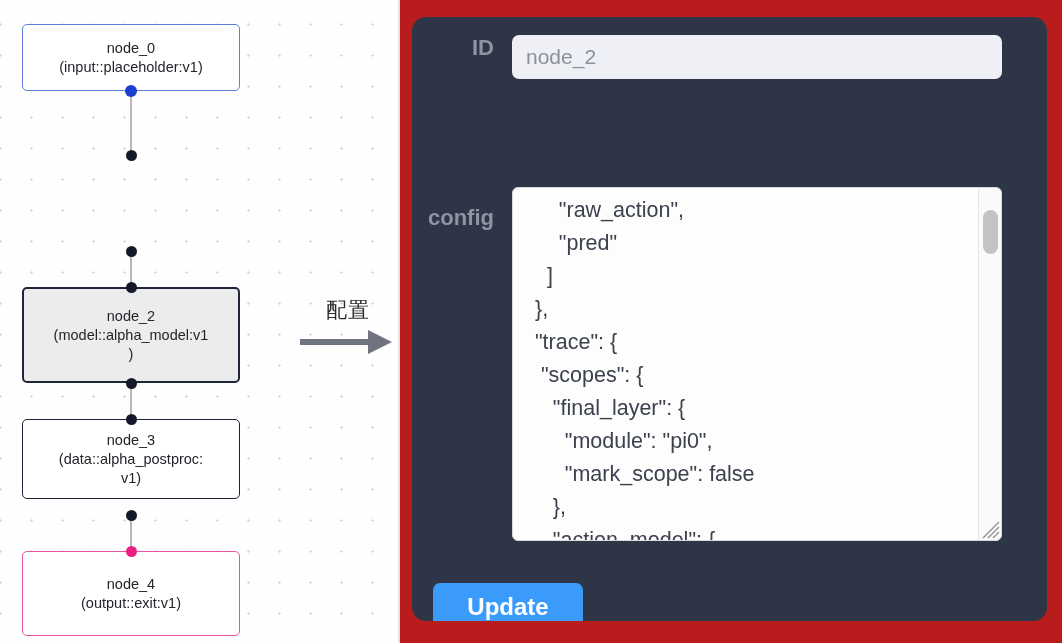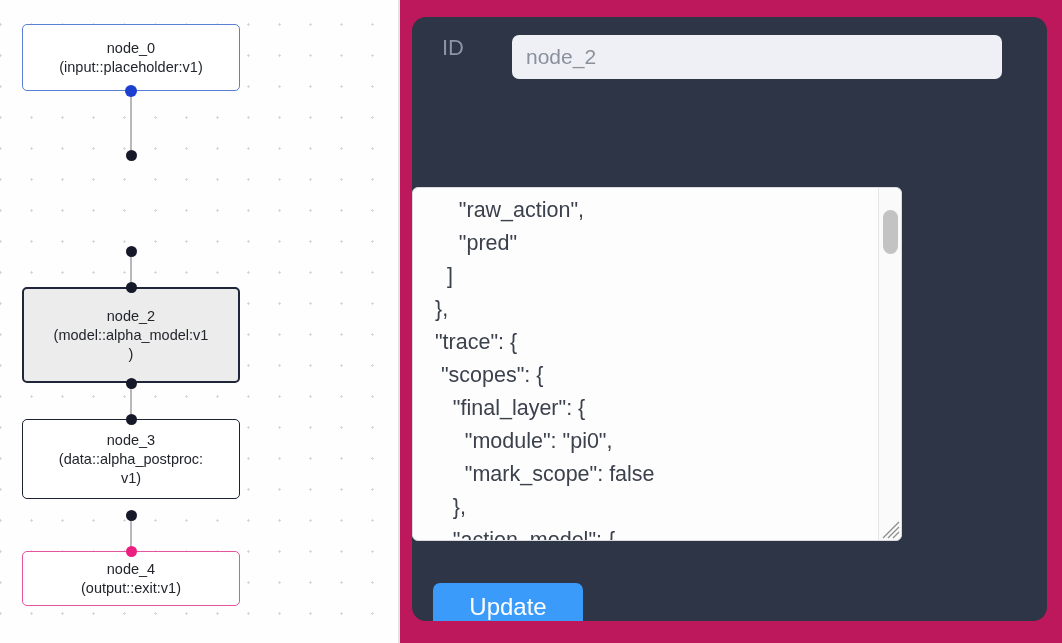--- a/index.html
+++ b/index.html
@@ -8,21 +8,21 @@
     background: #ffffff;
   }
   body {
     font-family: "Liberation Sans", "DejaVu Sans", sans-serif;
   }
   #screen {
     position: relative;
     width: 1062px;
     height: 643px;
     overflow: hidden;
-    background: #be185d;
+    background: #b91c1c;
   }
 
   
   #graph-canvas {
     position: absolute;
     left: 0; top: 0;
     width: 398px;
     height: 643px;
     background-color: #fefefe;
     background-image: radial-gradient(circle, #d9d9dd 1.1px, transparent 1.2px);
@@ -63,21 +63,21 @@
     border: 2px solid #20263a;
   }
   .gnode.terminal {
     border: 1.6px solid #e5559b;
   }
 
   #node-0 { top: 24px;  height: 67px; }
   #node-1 { top: 155px; height: 96px; }
   #node-2 { top: 287px; height: 96px; }
   #node-3 { top: 419px; height: 80px; }
-  #node-4 { top: 551px; height: 55px; }
+  #node-4 { top: 551px; height: 85px; }
 
   .edge-line {
     position: absolute;
     left: 130px;
     width: 2px;
     background: #b9b9bd;
   }
   .port {
     position: absolute;
     width: 11px; height: 11px;
@@ -122,28 +122,28 @@
   }
   .field-row {
     position: absolute;
     left: 0;
     width: 100%;
     display: flex;
     align-items: flex-start;
   }
   .field-label {
     width: 100px;
-    text-align: center;
+    text-align: right;
     color: #8d94a3;
     font-size: 22px;
     line-height: 26px;
     padding-right: 18px;
     box-sizing: border-box;
     flex: 0 0 auto;
-    font-weight: 400;
+    font-weight: 700;
   }
   .text-input {
     width: 490px;
     height: 44px;
     box-sizing: border-box;
     background: #eef0f5;
     border: none;
     border-radius: 7px;
     color: #8a909c;
     font-size: 21px;
@@ -212,21 +212,21 @@
     position: absolute;
     left: 21px;
     top: 566px;
     min-width: 150px;
     height: 48px;
     background: #3b9bfa;
     border: none;
     border-radius: 7px;
     color: #ffffff;
     font-size: 24px;
-    font-weight: normal;
+    font-weight: bold;
     font-family: "Liberation Sans", sans-serif;
     cursor: pointer;
     padding: 0 20px;
     text-align: center;
     line-height: 48px;
   }
 </style>
 </head>
 <body>
 
@@ -260,33 +260,40 @@
 
     <div class="port blue" style="top:91px;"></div>
     <div class="port" style="top:155px;"></div>
     <div class="port" style="top:251px;"></div>
     <div class="port" style="top:287px;"></div>
     <div class="port" style="top:383px;"></div>
     <div class="port" style="top:419px;"></div>
     <div class="port" style="top:515px;"></div>
     <div class="port pink" style="top:551px;"></div>
 
+    <div id="transition-group">
+      <div id="transition-label">配置</div>
+      <svg id="transition-arrow" width="96" height="30" viewBox="0 0 96 30">
+        <path d="M2,12 L70,12 L70,3 L94,15 L70,27 L70,18 L2,18 Z" fill="#6f7480"></path>
+      </svg>
+    </div>
   </div>
 
   <div id="pane-divider"></div>
 
   <div id="config-panel">
 
     <div class="field-row" id="row-id">
       <div class="field-label">ID</div>
       <input class="text-input" id="id-input" type="text" value="node_2" style="">
     </div>
 
 
     <div class="field-row" id="row-config">
+      <div class="field-label" id="config-label">config</div>
       <div id="config-textarea-wrap">
         <textarea id="config-textarea" style="">      "raw_action",
       "pred"
     ]
   },
   "trace": {
    "scopes": {
      "final_layer": {
        "module": "pi0",
        "mark_scope": false

